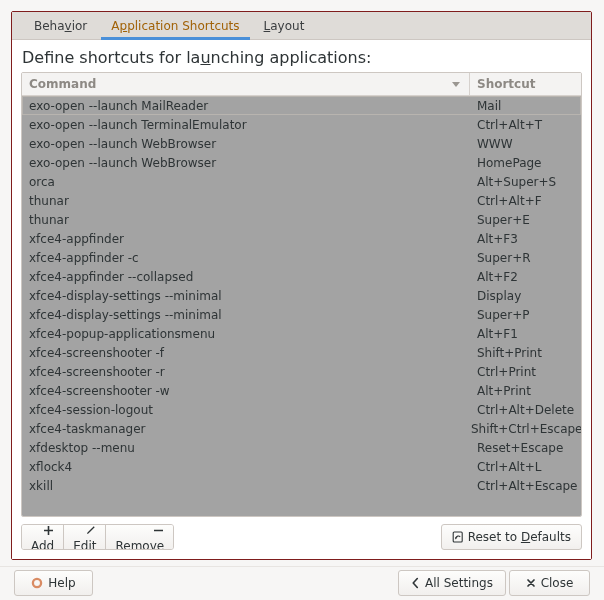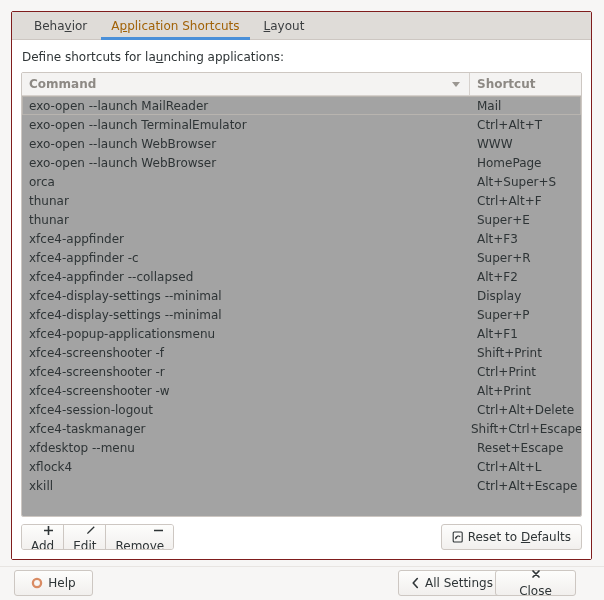--- a/index.html
+++ b/index.html
@@ -72,21 +72,21 @@
     right: 0;
     bottom: 0;
     background: #ffffff;
     padding: 10px 9px 9px 9px;
     box-sizing: border-box;
     display: flex;
     flex-direction: column;
   }
 
   .page-desc {
-    font-size: 12px;
+    font-size: 16px;
     color: #2e3436;
     margin: 0 0 7px 1px;
     line-height: 15px;
   }
 
   
   .treeframe {
     flex: 1 1 auto;
     border: 1px solid #cdc7c2;
     border-radius: 2px;
@@ -230,21 +230,21 @@
     font-size: 12px;
     color: #2e3436;
     background: linear-gradient(#fdfdfc, #f1efed);
     border: 1px solid #cdc7c2;
     border-radius: 3px;
     cursor: default;
     white-space: nowrap;
   }
   #help-button   { left: 14px;  min-width: 79px; }
   #allset-button { left: 398px; min-width: 98px; }
-  #close-button  { left: 495px; min-width: 81px; flex-direction: column; }
+  #close-button  { left: 509px; min-width: 81px; }
 
   .sep-line {
     position: absolute;
     left: 0; top: 566px; width: 604px; height: 1px;
     background: #e8e5e2;
   }
 </style>
 </head>
 <body>
 

